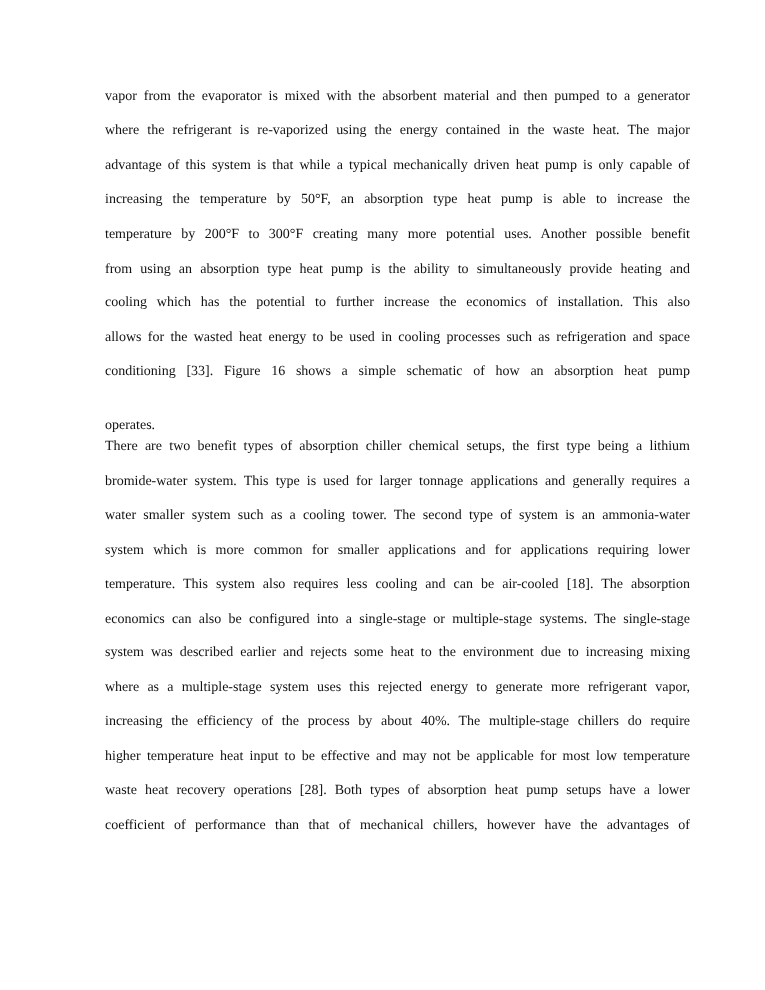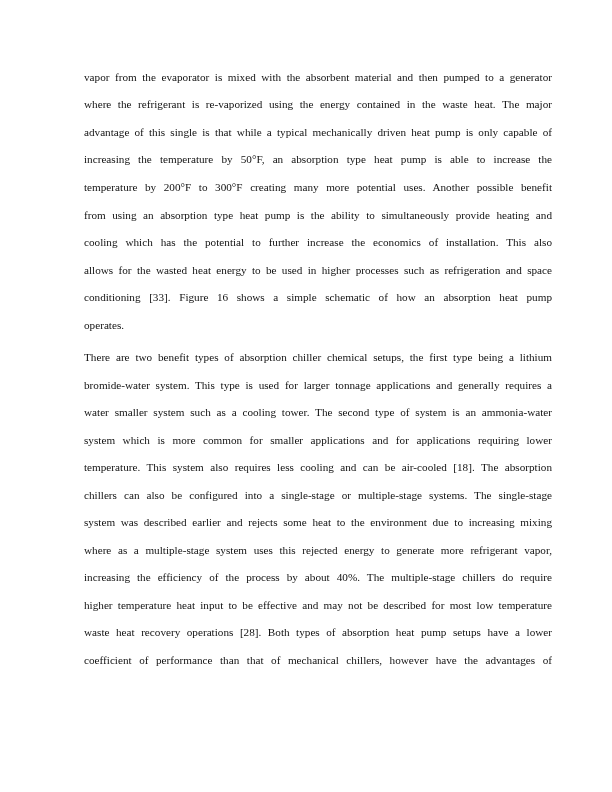--- a/index.html
+++ b/index.html
@@ -8,55 +8,55 @@
       position: absolute; left: 12px; top: 0; width: 612px; height: 684px;
       background: #ffffff;
     }
     .line {
       position: absolute; left: 72px; width: 468px;
       font-family: "Liberation Serif", serif;
       font-size: 11.2px; line-height: 14px; color: #111111;
       white-space: nowrap;
       text-align: justify; text-align-last: justify;
     }
-    .line.last { text-align-last: left; }
+    .line.last { text-align-last: left; margin-top: 15px; }
     .page-number {
       position: absolute; left: 0; width: 612px; top: 726px;
       text-align: right;
       font-family: "Liberation Serif", serif;
       font-size: 11.2px; line-height: 14px; color: #111111;
     }
   </style>
 </head>
 <body>
 
 <div class="page">
 
   <div>
     <div class="line" style="top:70px">vapor from the evaporator is mixed with the absorbent material and then pumped to a generator</div>
     <div class="line" style="top:97px">where the refrigerant is re-vaporized using the energy contained in the waste heat.  The major</div>
-    <div class="line" style="top:125px">advantage of this single is that while a typical mechanically driven heat pump is only capable of</div>
+    <div class="line" style="top:125px">advantage of this system is that while a typical mechanically driven heat pump is only capable of</div>
     <div class="line" style="top:152px">increasing the temperature by 50°F, an absorption type heat pump is able to increase the</div>
     <div class="line" style="top:180px">temperature by 200°F to 300°F creating many more potential uses.  Another possible benefit</div>
     <div class="line" style="top:208px">from using an absorption type heat pump is the ability to simultaneously provide heating and</div>
     <div class="line" style="top:235px">cooling which has the potential to further increase the economics of installation.  This also</div>
-    <div class="line" style="top:263px">allows for the wasted heat energy to be used in higher processes such as refrigeration and space</div>
+    <div class="line" style="top:263px">allows for the wasted heat energy to be used in cooling processes such as refrigeration and space</div>
     <div class="line" style="top:290px">conditioning [33].  Figure 16 shows a simple schematic of how an absorption heat pump</div>
     <div class="line last" style="top:318px">operates.</div>
   </div>
 
   <div>
     <div class="line" style="top:350px">There are two benefit types of absorption chiller chemical setups, the first type being a lithium</div>
     <div class="line" style="top:378px">bromide-water system.  This type is used for larger tonnage applications and generally requires a</div>
     <div class="line" style="top:405px">water smaller system such as a cooling tower.  The second type of system is an ammonia-water</div>
     <div class="line" style="top:433px">system which is more common for smaller applications and for applications requiring lower</div>
     <div class="line" style="top:460px">temperature.  This system also requires less cooling and can be air-cooled [18].  The absorption</div>
-    <div class="line" style="top:488px">chillers can also be configured into a single-stage or multiple-stage systems.  The single-stage</div>
+    <div class="line" style="top:488px">economics can also be configured into a single-stage or multiple-stage systems.  The single-stage</div>
     <div class="line" style="top:515px">system was described earlier and rejects some heat to the environment due to increasing mixing</div>
     <div class="line" style="top:543px">where as a multiple-stage system uses this rejected energy to generate more refrigerant vapor,</div>
     <div class="line" style="top:570px">increasing the efficiency of the process by about 40%.  The multiple-stage chillers do require</div>
-    <div class="line" style="top:598px">higher temperature heat input to be effective and may not be described for most low temperature</div>
+    <div class="line" style="top:598px">higher temperature heat input to be effective and may not be applicable for most low temperature</div>
     <div class="line" style="top:625px">waste heat recovery operations [28].  Both types of absorption heat pump setups have a lower</div>
     <div class="line" style="top:653px">coefficient of performance than that of mechanical chillers, however have the advantages of</div>
   </div>
 
   <div class="page-number">44</div>
 </div>
 
 </body></html>

